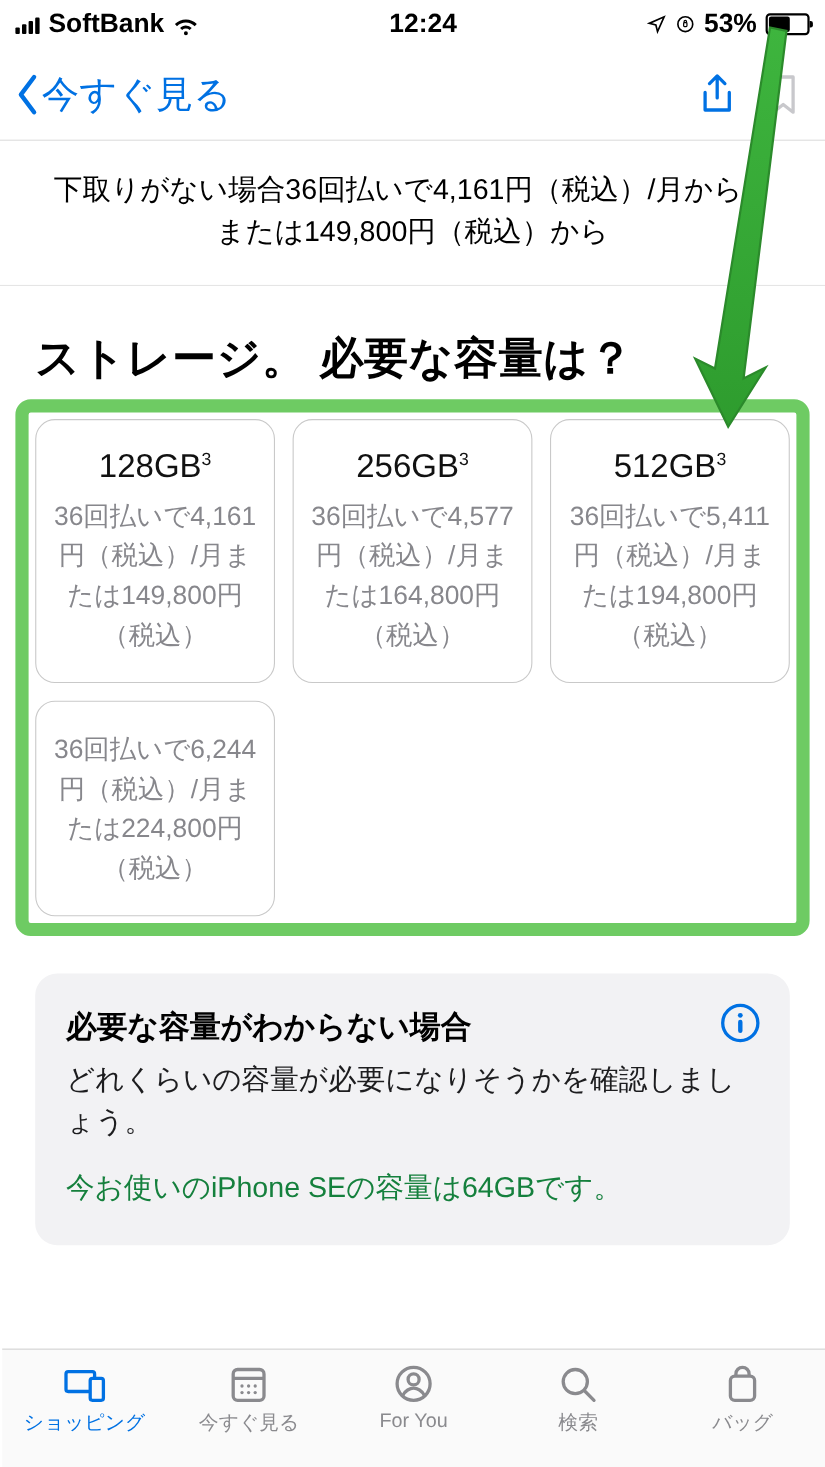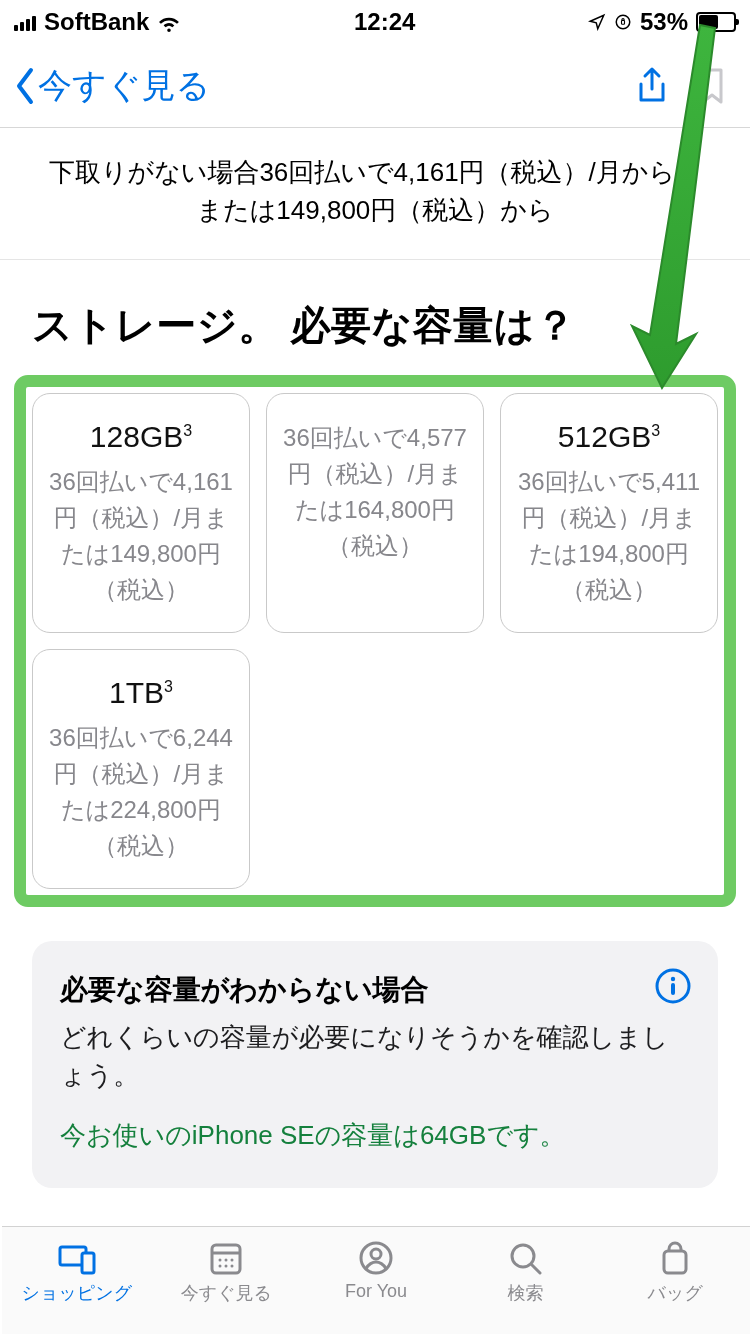--- a/index.html
+++ b/index.html
@@ -17,21 +17,21 @@
   .battery .fill { position:absolute; left:1px; top:1px; bottom:1px; width:53%; background:#000; border-radius:2px; }
   
   .nav-bar { height: 84px; display:flex; align-items:center; justify-content:space-between; padding: 0 12px; border-bottom: 1px solid #d7d7d7; }
   .nav-back { display:flex; align-items:center; color:#0071e3; font-size:34px; }
   .nav-back svg { width: 26px; height: 40px; }
   .nav-actions { display:flex; align-items:center; gap:24px; padding-right:8px;}
   .nav-actions svg { width: 36px; height: 40px; }
   
   .price-banner { padding: 26px 36px 30px; text-align:center; font-size:26px; line-height:1.45; border-bottom:1px solid #e5e5e5; background:#fff; }
   
-  .section-title { padding: 38px 32px 22px; font-size: 40px; font-weight: 700; letter-spacing: 0.5px; }
+  .section-title { padding: 38px 32px 10px; font-size: 40px; font-weight: 700; letter-spacing: 0.5px; }
   .section-title .sub { font-weight: 700; }
   
   .green-frame { margin: 0 14px; border: 12px solid #6ecb63; border-radius: 14px; padding: 6px; }
   .storage-grid { display:grid; grid-template-columns: 1fr 1fr 1fr; gap: 16px; }
   .storage-card { border:1.5px solid #c9c9c9; border-radius: 18px; padding: 26px 14px 24px; text-align:center; background:#fff; }
   .storage-card .cap { font-size: 30px; font-weight: 400; color:#111; margin-bottom: 10px; }
   .storage-card .cap sup { font-size: 16px; vertical-align: super; }
   .storage-card .desc { font-size: 24px; color:#87878c; line-height:1.5; }
   
   .info-panel { margin: 34px 32px 0; background:#f2f2f4; border-radius: 20px; padding: 30px 28px 34px; position:relative; }
@@ -107,28 +107,28 @@
   <span class="sub">必要な容量は？</span>
 </div>
 
 <div class="green-frame">
   <div class="storage-grid">
     <div class="storage-card">
       <div class="cap"><span>128GB</span><sup>3</sup></div>
       <div class="desc">36回払いで4,161円（税込）/月または149,800円（税込）</div>
     </div>
     <div class="storage-card">
+      <div class="cap"><span>256GB</span><sup>3</sup></div>
       <div class="desc">36回払いで4,577円（税込）/月または164,800円（税込）</div>
     </div>
     <div class="storage-card">
       <div class="cap"><span>512GB</span><sup>3</sup></div>
       <div class="desc">36回払いで5,411円（税込）/月または194,800円（税込）</div>
     </div>
     <div class="storage-card">
-      <div class="cap"><span>1TB</span><sup>3</sup></div>
       <div class="desc">36回払いで6,244円（税込）/月または224,800円（税込）</div>
     </div>
   </div>
 </div>
 
 <div class="info-panel">
   <svg class="info-icon" viewBox="0 0 38 38">
       <circle cx="19" cy="19" r="16" fill="none" stroke="#0071e3" stroke-width="3"></circle>
       <circle cx="19" cy="12" r="2.2" fill="#0071e3"></circle>
       <rect x="17" y="16" width="4" height="12" rx="2" fill="#0071e3"></rect>

